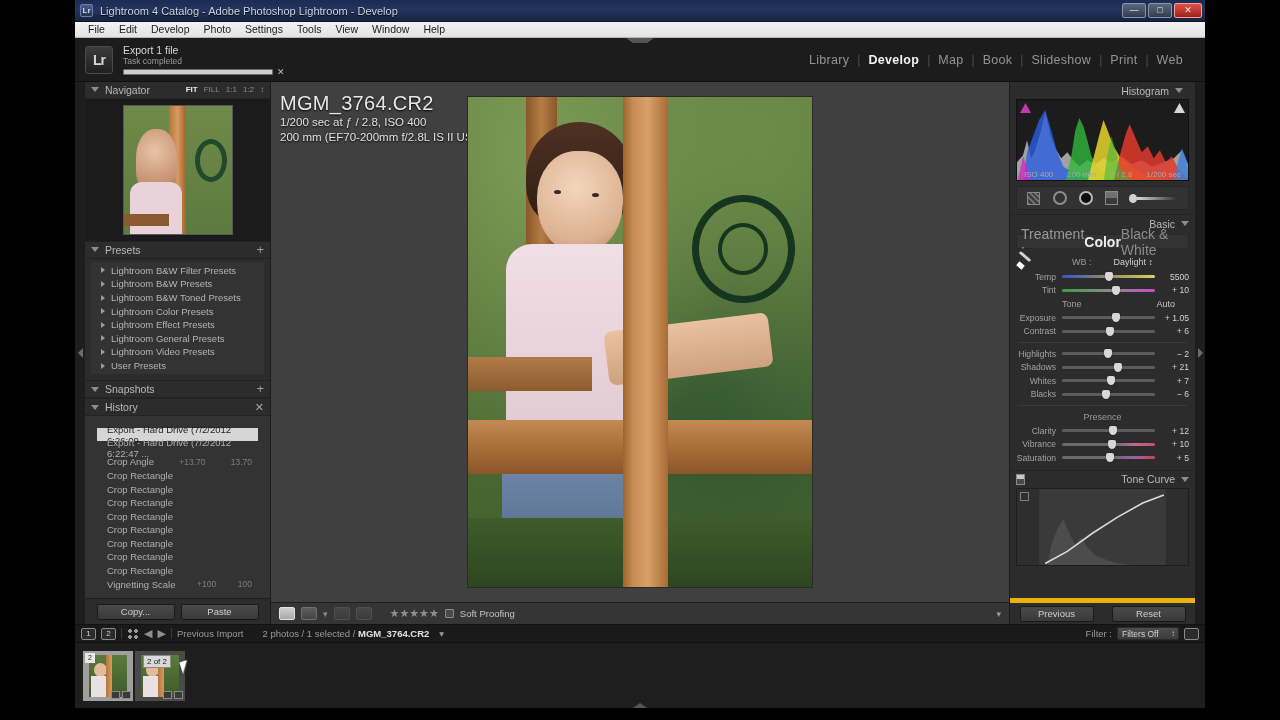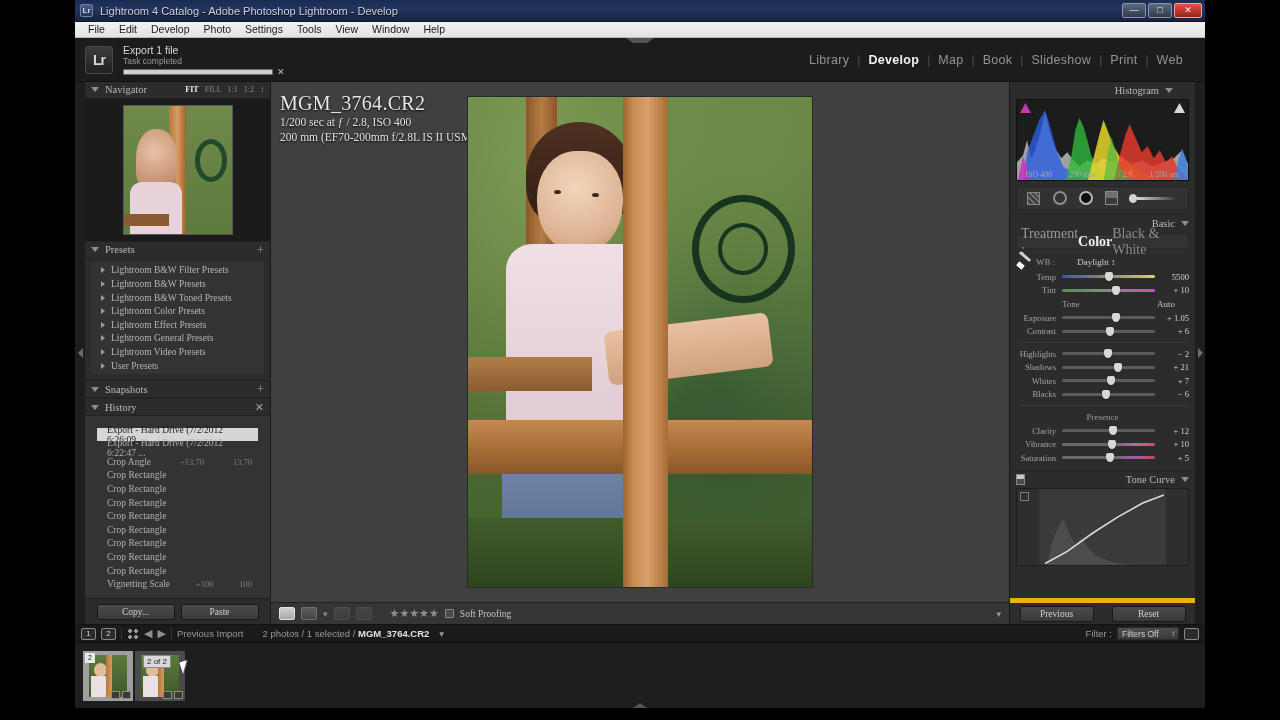--- a/index.html
+++ b/index.html
@@ -83,21 +83,21 @@
     border: 1px solid #6b6b6b; border-radius: 1px;
   }
   .prog-x { font-size: 9px; color: #bdbdbd; margin-left: 4px; line-height: 6px; }
   .modules { margin-left: auto; margin-right: 14px; display: flex; align-items: center; }
   .modules .m {
     font-size: 12.5px; color: #949494; padding: 0 8px; letter-spacing: .3px;
   }
   .modules .m.active { color: #f2f2f2; font-weight: bold; }
   .modules .sep { color: #4e4e4e; font-size: 12px; }
   
-  .mainrow { flex: 1 1 auto; display: flex; min-height: 0; background: #3b82f6; font-family: Liberation Serif, serif; }
+  .mainrow { flex: 1 1 auto; display: flex; min-height: 0; background: #3b82f6; }
   .sidehandle {
     width: 10px; background: #1e1e1e; position: relative; flex: 0 0 10px;
   }
   .sidehandle::after{
     content:""; position:absolute; top:50%; left:3px; transform:translateY(-50%);
     border-top:5px solid transparent; border-bottom:5px solid transparent;
   }
   .sidehandle.left::after{ border-right:5px solid #6d6d6d; }
   .sidehandle.right::after{ border-left:5px solid #6d6d6d; }
   
@@ -273,21 +273,21 @@
     width: 9px; height: 9px; border: 1px solid #8a8a8a; background: #4a4a4a; border-radius: 1px;
   }
   .sp-label { font-size: 9.5px; color: #c4c4c4; }
   .tb-caret { margin-left: auto; color: #9b9b9b; font-size: 9px; }
   
   .rightpanel {
     width: 186px; flex: 0 0 186px; background: #2c2c2c;
     display: flex; flex-direction: column; overflow: hidden;
     border-left: 1px solid #1a1a1a;
   }
-  .hist-head { display:flex; align-items:center; height:17px; padding:0 22px; justify-content:flex-end;}
+  .hist-head { display:flex; align-items:center; height:17px; padding:0 12px; justify-content:flex-end;}
   .histo {
     height: 82px; margin: 0 6px; background: #1c1c1c; position: relative; overflow: hidden;
     border: 1px solid #111;
   }
   .histo svg { position: absolute; inset: 0; }
   .clip-l, .clip-r {
     position: absolute; top: 3px; width: 11px; height: 10px;
   }
   .clip-l { left: 3px; }
   .clip-r { right: 3px; }
@@ -322,21 +322,21 @@
     width: 20px; height: 18px; position: relative;
   }
   .eyedrop::before{
     content:""; position:absolute; left:2px; top:2px; width:14px; height:3px;
     background:#cfcfcf; transform: rotate(40deg); border-radius:2px;
   }
   .eyedrop::after{
     content:""; position:absolute; left:1px; top:10px; width:7px; height:5px;
     background:#fff; transform: rotate(40deg);
   }
-  .wb-label { font-size:9px; color:#9a9a9a; }
+  .wb-label { font-size:9px; color:#9a9a9a; margin-left: 36px;}
   .wb-val { font-size:9px; color:#cfcfcf; margin-left: 22px;}
   .slider-row { display: flex; align-items: center; height: 13.5px; padding: 0 6px; }
   .sl-label { width: 46px; text-align: right; font-size: 8.6px; color: #a2a2a2; padding-right: 6px; }
   .sl-track {
     flex: 1 1 auto; height: 3px; position: relative; border-radius: 2px;
     background: #5c5c5c;
   }
   .sl-track.temp { background: linear-gradient(to right,#3b53c8,#8f8f5a,#d9d36a); }
   .sl-track.tint { background: linear-gradient(to right,#3f9a4a,#8a8a8a,#c44fc4); }
   .sl-track.vib  { background: linear-gradient(to right,#6a6a6a 55%,#b76a96,#d04b6b); }

